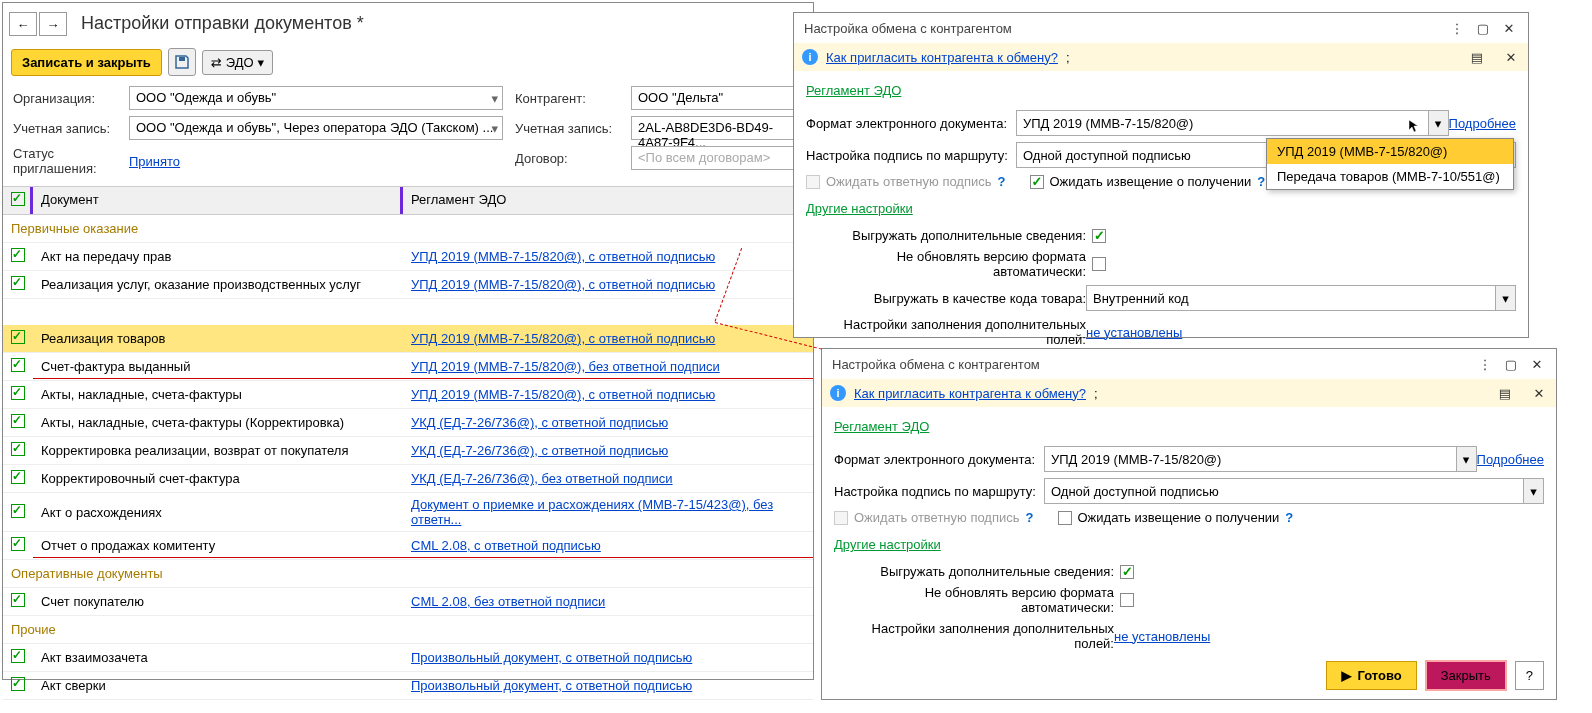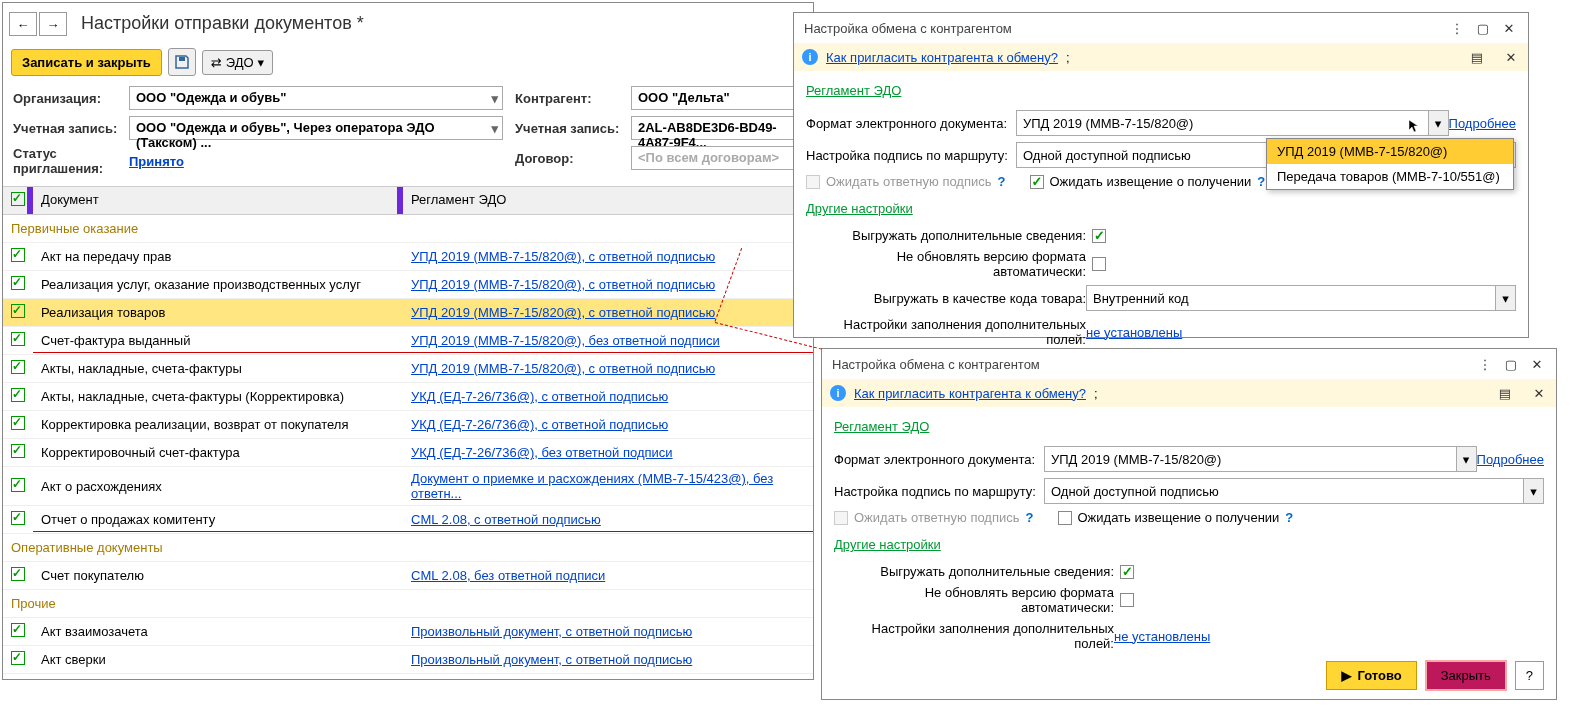--- a/index.html
+++ b/index.html
@@ -12,36 +12,36 @@
 .toolbar { display: flex; align-items: center; gap: 6px; padding: 4px 8px; }
 
 .btn-yellow { background: #ffd633; border: 1px solid #cc9900; padding: 5px 10px; font-weight: bold; cursor: pointer; border-radius: 3px; }
 .btn-icon { width: 28px; height: 28px; border: 1px solid #999; background: #f0f0f0; display: inline-flex; align-items: center; justify-content: center; cursor: pointer; border-radius: 3px; }
 .btn-dd { border: 1px solid #999; background: #f0f0f0; padding: 4px 8px; display: inline-flex; align-items: center; gap: 4px; cursor: pointer; border-radius: 3px; }
 
 .nav-arrows { display: flex; gap: 2px; margin-right: 6px; }
 .nav-btn { width: 28px; height: 24px; border: 1px solid #999; background: #fff; display: inline-flex; align-items: center; justify-content: center; cursor: pointer; }
 
 .form-area { padding: 6px 10px; display: grid; grid-template-columns: 490px 1fr; column-gap: 12px; }
-.form-col { display: flex; flex-direction: column; gap: 6px; font-weight: bold; }
+.form-col { display: flex; flex-direction: column; gap: 6px; }
 .form-row { display: flex; align-items: center; gap: 6px; }
 .form-label { width: 110px; color: #333; }
 .form-input { flex: 1; border: 1px solid #aaa; padding: 3px 6px; height: 24px; background: #fff; position: relative; }
 .form-input .dd-icon { position: absolute; right: 4px; top: 4px; color: #666; }
 .link { color: #0044cc; text-decoration: underline; cursor: pointer; }
 .placeholder { color: #aaa; }
 
 .table { border-top: 1px solid #ccc; margin-top: 4px; }
 .thead { display: flex; background: #f0f0f0; border-bottom: 1px solid #ccc; }
-.th { padding: 5px 8px; border-right: 6px solid #6d28d9; }
+.th { padding: 5px 8px; border-right: 3px solid #6d28d9; }
 .th-chk { width: 30px; text-align: center; }
 .th-doc { width: 370px; }
 .th-reg { flex: 1; }
 .trow { display: flex; border-bottom: 1px solid #eee; align-items: center; min-height: 28px; }
-.trow.selected { background: #ffe680; }
+.trow.selected { background: #ffe680; margin-top: 26px; }
 .td-chk { width: 30px; text-align: center; }
 .td-doc { width: 370px; padding: 4px 8px; }
 .td-reg { flex: 1; padding: 4px 8px; }
 .td-reg a { color: #0044cc; text-decoration: underline; cursor: pointer; }
 .group-header { padding: 4px 8px; color: #a67c00; font-size: 13px; }
 .underline-red { border-bottom: 1px solid #cc0000; }
 .chk-green { width: 14px; height: 14px; display: inline-block; border: 1px solid #009900; position: relative; }
 .chk-green::after { content: "✓"; position: absolute; left: 0; top: -2px; color: #009900; font-size: 12px; font-weight: bold; }
 
 

